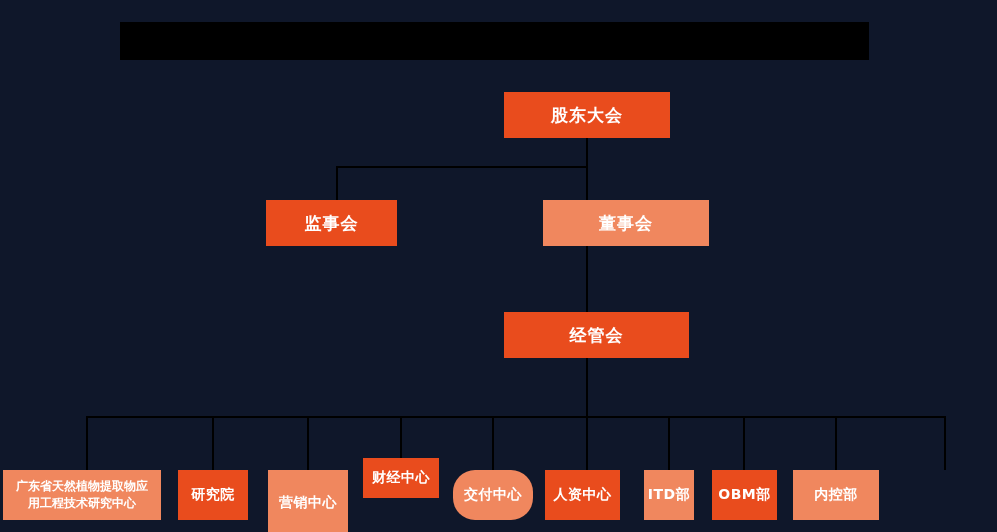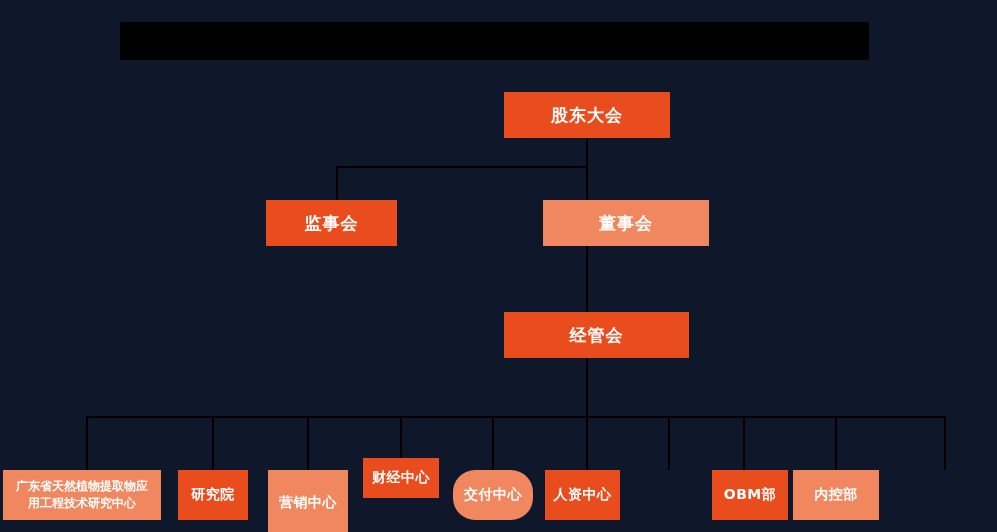--- a/index.html
+++ b/index.html
@@ -81,19 +81,20 @@
   <div class="node tone-dark lvl-dept" style="left:178px; top:470px; width:70px; height:50px;">研究院</div>
 
   <div class="node tone-light lvl-dept" style="left:268px; top:470px; width:80px; height:66px;">营销中心</div>
 
   <div class="node tone-dark lvl-dept" style="left:363px; top:458px; width:76px; height:40px;">财经中心</div>
 
   <div class="node tone-light lvl-dept" style="left:453px; top:470px; width:80px; height:50px;border-radius:22px;">交付中心</div>
 
   <div class="node tone-dark lvl-dept" style="left:545px; top:470px; width:75px; height:50px;">人资中心</div>
 
+  <div class="node tone-light lvl-dept" style="left:644px; top:470px; width:50px; height:50px;">ITD部</div>
 
-  <div class="node tone-dark lvl-dept" style="left:712px; top:470px; width:76px; height:50px;">OBM部</div>
+  <div class="node tone-dark lvl-dept" style="left:712px; top:470px; width:65px; height:50px;">OBM部</div>
 
   <div class="node tone-light lvl-dept" style="left:793px; top:470px; width:86px; height:50px;text-align:right;">内控部</div>
 
 
 </div>
 
 </body></html>

